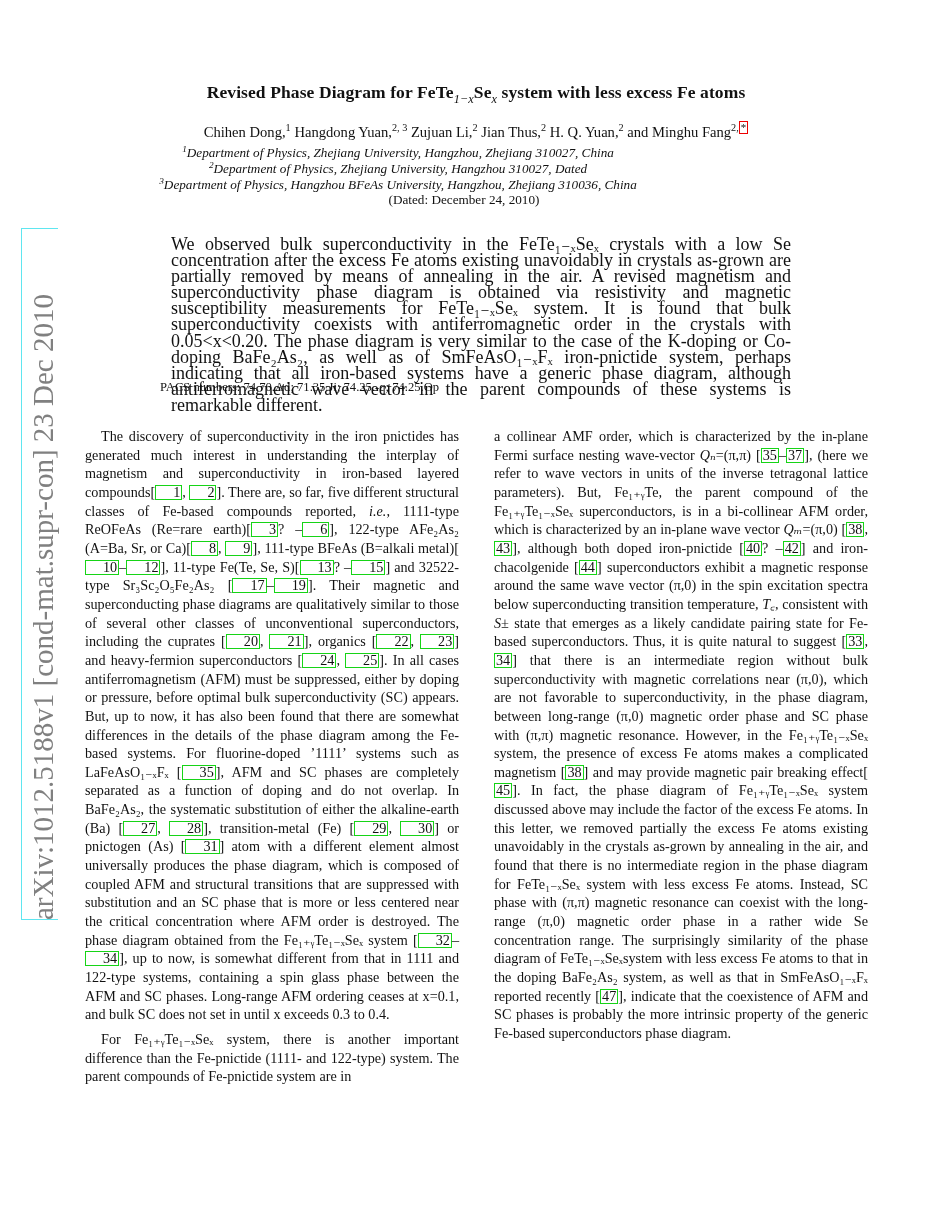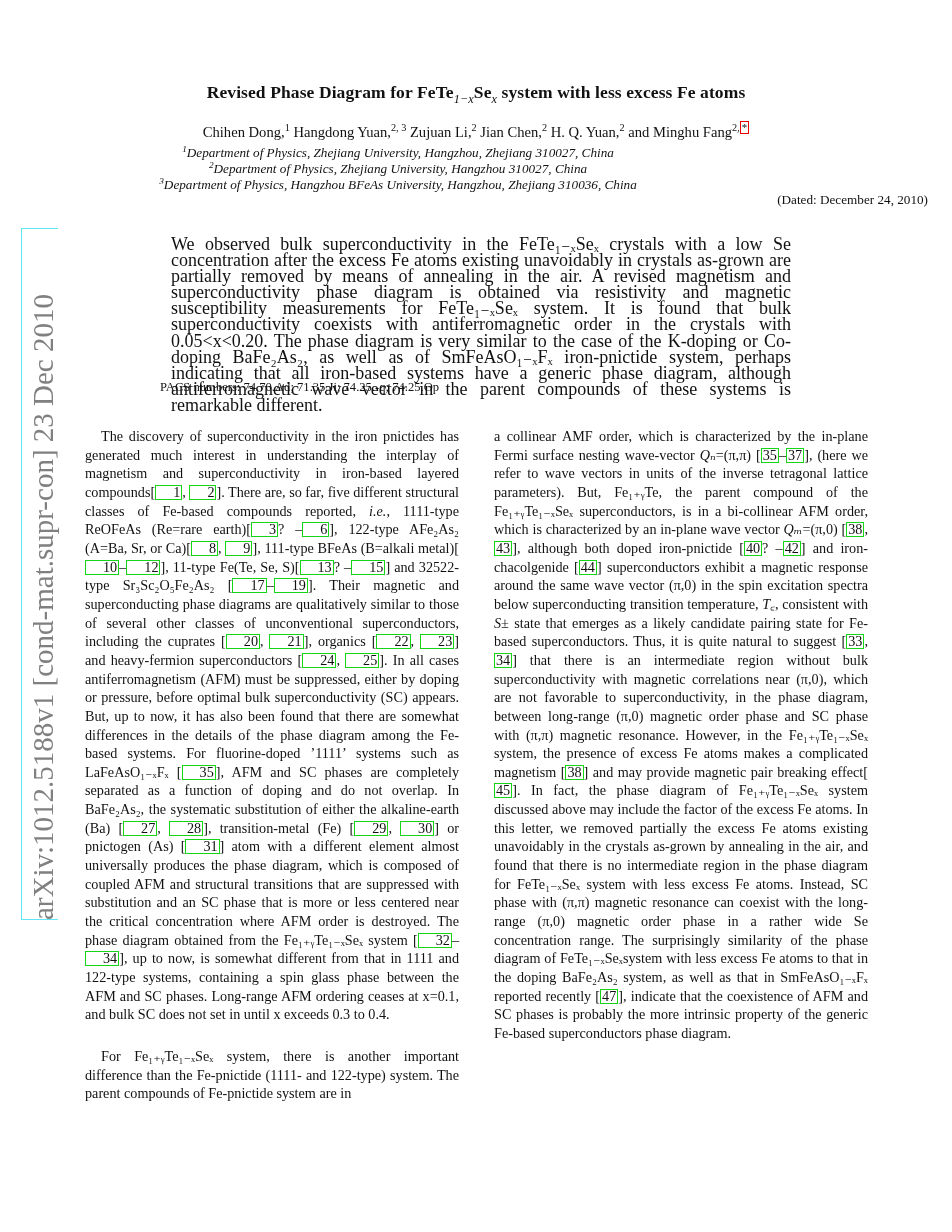--- a/index.html
+++ b/index.html
@@ -2,58 +2,58 @@
 <html><head>
 <meta charset="utf-8">
 <style>
   html, body { margin:0; padding:0; background:#fff; }
   body { width:952px; height:1232px; position:relative; overflow:hidden;
          font-family:"Liberation Serif","DejaVu Serif",serif; color:#111; }
   .title { position:absolute; top:82px; left:0; width:952px; text-align:center;
            font-weight:bold; font-size:17.5px; letter-spacing:0.1px; }
   .authors { position:absolute; top:121px; left:0; width:952px; text-align:center; font-size:14.6px; }
   .aff { position:absolute; left:0; width:796px; text-align:center; font-style:italic; font-size:13.2px; }
-  .dated { position:absolute; top:192px; left:0; width:928px; text-align:right; font-size:13.2px; }
+  .dated { position:absolute; top:192px; left:0; width:928px; text-align:center; font-size:13.2px; }
   sup, sub { font-size:70%; line-height:0; }
   .star-link { display:inline-block; border:1px solid #e00; padding:0 1px; line-height:11px; font-size:11px; vertical-align:super; }
   .abstract { position:absolute; top:236px; left:171px; width:620px; font-size:18px; line-height:16.1px; text-align:justify; }
   .pacs { position:absolute; top:380px; left:160px; font-size:12.6px; }
   .col { position:absolute; top:427px; width:374px; font-size:14.2px; line-height:18.65px; text-align:justify; hyphens:manual; }
   .col.left { left:85px; }
   .col.right { left:494px; }
   .col p { margin:0; }
   .col p.indent { text-indent:16px; }
-  .col p.gap { margin-top:23px; }
+  .col p.gap { margin-top:6px; }
   .cite { border:1px solid #16d416; padding:0 1px; line-height:13px; display:inline-block; }
   .side-label { position:absolute; left:21px; top:228px; width:37px; height:692px;
                 border:1px solid #5fe6f0; border-right:none; box-sizing:border-box; }
   .side-text { position:absolute; left:28px; top:920px; transform-origin:0 0; transform:rotate(-90deg);
                white-space:nowrap; font-size:29px; color:#808080; font-family:"Liberation Serif",serif; line-height:30px; }
 </style>
 </head>
 <body>
 
 <div class="side-label"></div>
 <div class="side-text">arXiv:1012.5188v1  [cond-mat.supr-con]  23 Dec 2010</div>
 
 <div class="title">
   <span>Revised Phase Diagram for FeTe</span><sub style="font-weight:normal;font-style:italic">1−x</sub><span>Se</span><sub style="font-weight:normal;font-style:italic">x</sub><span> system with less excess Fe atoms</span>
 </div>
 
 <div class="authors">
   <span><span>Chihen Dong,</span><sup>1</sup></span>
   <span><span>Hangdong Yuan,</span><sup>2, 3</sup></span>
   <span><span>Zujuan Li,</span><sup>2</sup></span>
-  <span><span>Jian Chen,</span><sup>2</sup></span>
+  <span><span>Jian Thus,</span><sup>2</sup></span>
   <span><span>H. Q. Yuan,</span><sup>2</sup></span>
   <span><span>and Minghu Fang</span><sup>2,</sup></span><span class="star-link">*</span>
 </div>
 
 <div class="aff" style="top:145px"><sup>1</sup><span>Department of Physics, Zhejiang University, Hangzhou, Zhejiang 310027, China</span></div>
-<div class="aff" style="top:161px"><sup>2</sup><span>Department of Physics, Zhejiang University, Hangzhou 310027, China</span></div>
+<div class="aff" style="top:161px"><sup>2</sup><span>Department of Physics, Zhejiang University, Hangzhou 310027, Dated</span></div>
 <div class="aff" style="top:177px"><sup>3</sup><span>Department of Physics, Hangzhou BFeAs University, Hangzhou, Zhejiang 310036, China</span></div>
 <div class="dated">(Dated: December 24, 2010)</div>
 
 <div class="abstract">We observed bulk superconductivity in the FeTe₁₋ₓSeₓ crystals with a low Se concentration after the excess Fe atoms existing unavoidably in crystals as-grown are partially removed by means of annealing in the air.  A revised magnetism and superconductivity phase diagram is obtained via resistivity and magnetic susceptibility measurements for FeTe₁₋ₓSeₓ system. It is found that bulk superconductivity coexists with antiferromagnetic order in the crystals with 0.05&lt;x&lt;0.20.  The phase diagram is very similar to the case of the K-doping or Co-doping BaFe₂As₂, as well as of SmFeAsO₁₋ₓFₓ iron-pnictide system, perhaps indicating that all iron-based systems have a generic phase diagram, although antiferromagnetic wave vector in the parent compounds of these systems is remarkable different.</div>
 <div class="pacs">PACS numbers: 74.70.Ad; 71.35.Ji; 74.25.-q; 74.25.Op</div>
 
 <div class="col left">
   <p class="indent"><span>The discovery of superconductivity in the iron pnictides has generated much interest in understanding the interplay of magnetism and superconductivity in iron-based layered compounds[</span><span class="cite" style="border-color: rgb(22, 212, 22);">1</span><span>, </span><span class="cite" style="border-color: rgb(22, 212, 22);">2</span><span>]. There are, so far, five different structural classes of Fe-based compounds reported, </span><span class="m" style="font-style: italic;">i.e.</span><span>, 1111-type ReOFeAs (Re=rare earth)[</span><span class="cite" style="border-color: rgb(22, 212, 22);">3</span><span>? –</span><span class="cite" style="border-color: rgb(22, 212, 22);">6</span><span>], 122-type AFe₂As₂ (A=Ba, Sr, or Ca)[</span><span class="cite" style="border-color: rgb(22, 212, 22);">8</span><span>, </span><span class="cite" style="border-color: rgb(22, 212, 22);">9</span><span>], 111-type BFeAs (B=alkali metal)[</span><span class="cite" style="border-color: rgb(22, 212, 22);">10</span><span>–</span><span class="cite" style="border-color: rgb(22, 212, 22);">12</span><span>], 11-type Fe(Te, Se, S)[</span><span class="cite" style="border-color: rgb(22, 212, 22);">13</span><span>? –</span><span class="cite" style="border-color: rgb(22, 212, 22);">15</span><span>] and 32522-type Sr₃Sc₂O₅Fe₂As₂ [</span><span class="cite" style="border-color: rgb(22, 212, 22);">17</span><span>–</span><span class="cite" style="border-color: rgb(22, 212, 22);">19</span><span>]. Their magnetic and superconducting phase diagrams are qualitatively similar to those of several other classes of unconventional superconductors, including the cuprates [</span><span class="cite" style="border-color: rgb(22, 212, 22);">20</span><span>, </span><span class="cite" style="border-color: rgb(22, 212, 22);">21</span><span>], organics [</span><span class="cite" style="border-color: rgb(22, 212, 22);">22</span><span>, </span><span class="cite" style="border-color: rgb(22, 212, 22);">23</span><span>] and heavy-fermion superconductors [</span><span class="cite" style="border-color: rgb(22, 212, 22);">24</span><span>, </span><span class="cite" style="border-color: rgb(22, 212, 22);">25</span><span>]. In all cases antiferromagnetism (AFM) must be suppressed, either by doping or pressure, before optimal bulk superconductivity (SC) appears. But, up to now, it has also been found that there are somewhat differences in the details of the phase diagram among the Fe-based systems. For fluorine-doped ’1111’ systems such as LaFeAsO₁₋ₓFₓ [</span><span class="cite" style="border-color: rgb(22, 212, 22);">35</span><span>], AFM and SC phases are completely separated as a function of doping and do not overlap. In BaFe₂As₂, the systematic substitution of either the alkaline-earth (Ba) [</span><span class="cite" style="border-color: rgb(22, 212, 22);">27</span><span>, </span><span class="cite" style="border-color: rgb(22, 212, 22);">28</span><span>], transition-metal (Fe) [</span><span class="cite" style="border-color: rgb(22, 212, 22);">29</span><span>, </span><span class="cite" style="border-color: rgb(22, 212, 22);">30</span><span>] or pnictogen (As) [</span><span class="cite" style="border-color: rgb(22, 212, 22);">31</span><span>] atom with a different element almost universally produces the phase diagram, which is composed of coupled AFM and structural transitions that are suppressed with substitution and an SC phase that is more or less centered near the critical concentration where AFM order is destroyed. The phase diagram obtained from the Fe₁₊ᵧTe₁₋ₓSeₓ system [</span><span class="cite" style="border-color: rgb(22, 212, 22);">32</span><span>–</span><span class="cite" style="border-color: rgb(22, 212, 22);">34</span><span>], up to now, is somewhat different from that in 1111 and 122-type systems, containing a spin glass phase between the AFM and SC phases. Long-range AFM ordering ceases at x=0.1, and bulk SC does not set in until x exceeds 0.3 to 0.4.</span></p>
   <p class="indent gap"><span>For Fe₁₊ᵧTe₁₋ₓSeₓ system, there is another important difference than the Fe-pnictide (1111- and 122-type) system. The parent compounds of Fe-pnictide system are in</span></p>
 </div>

